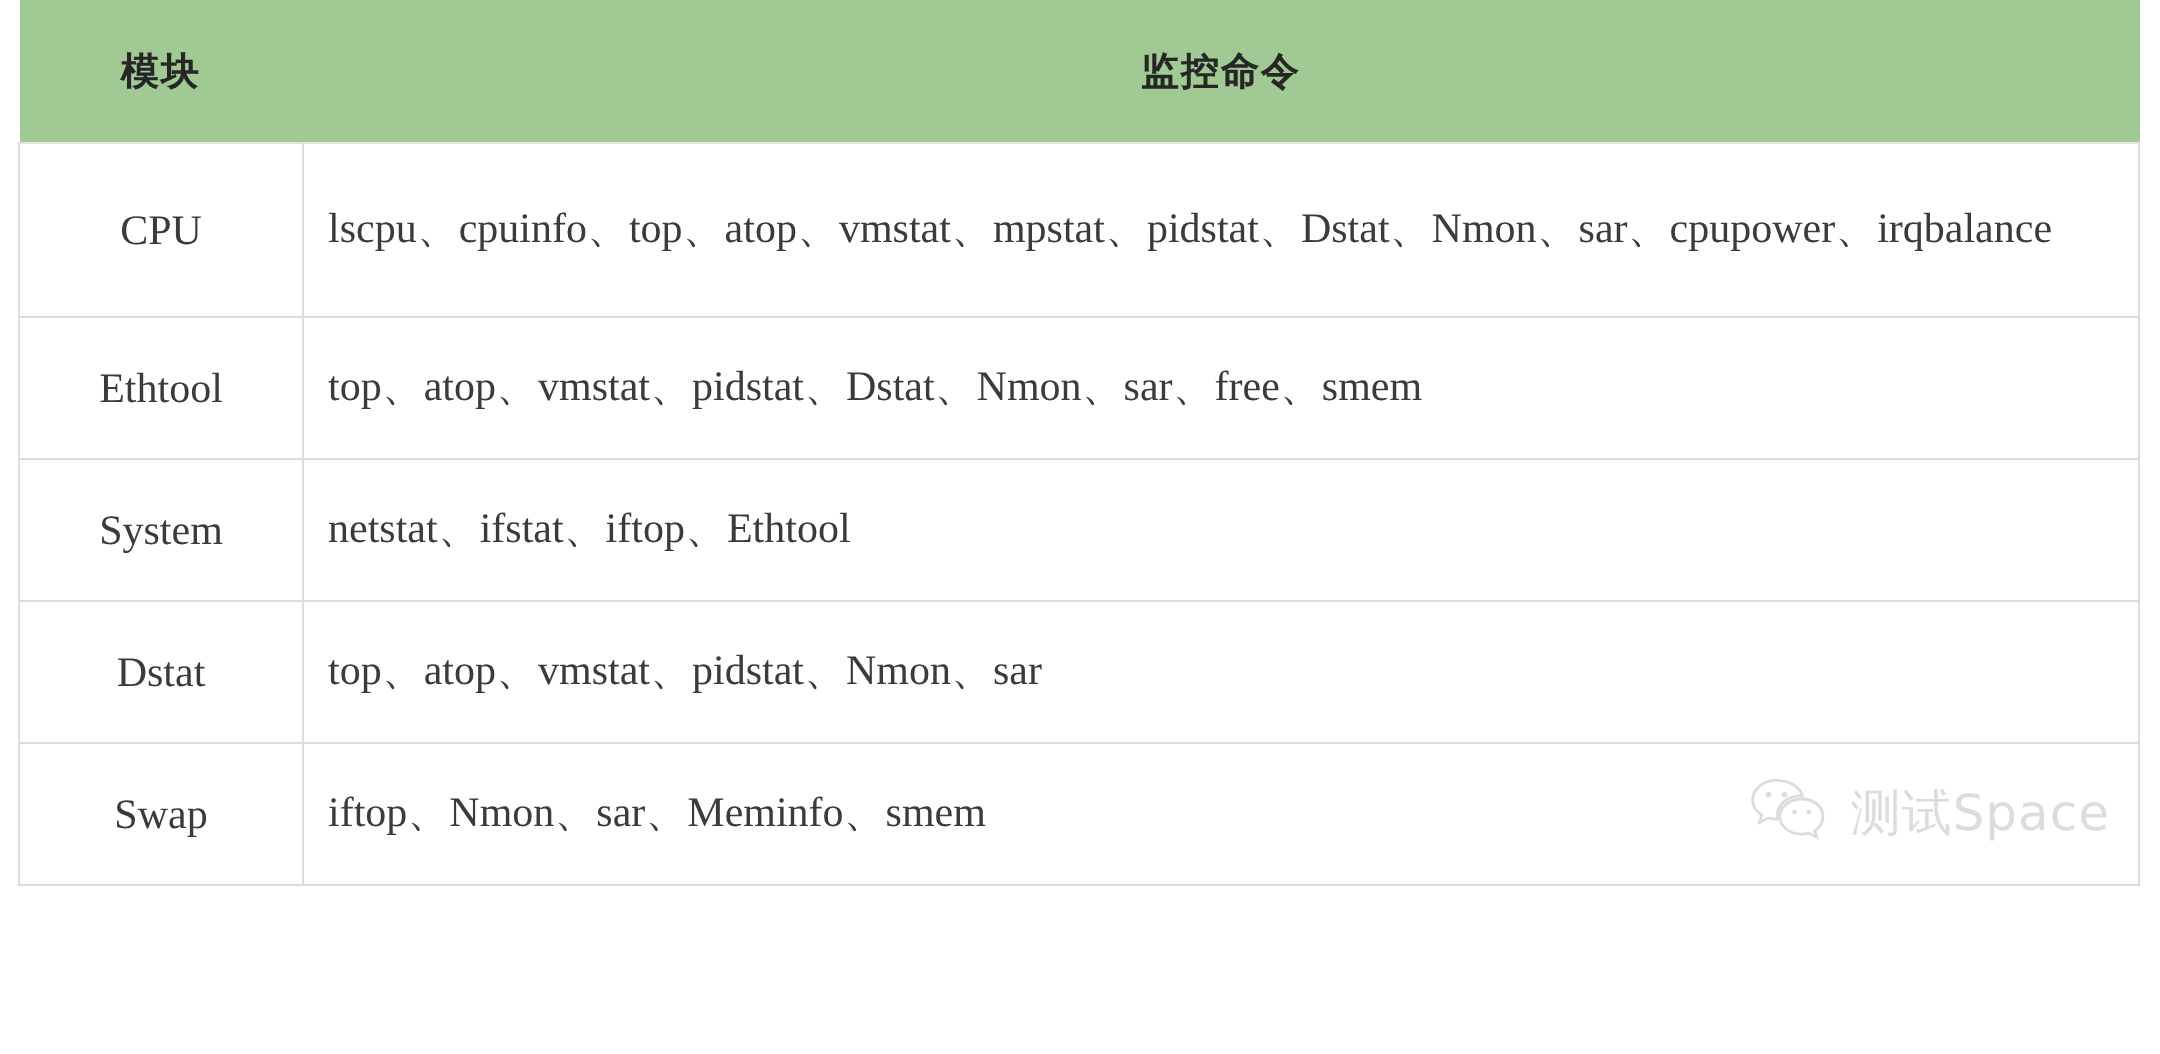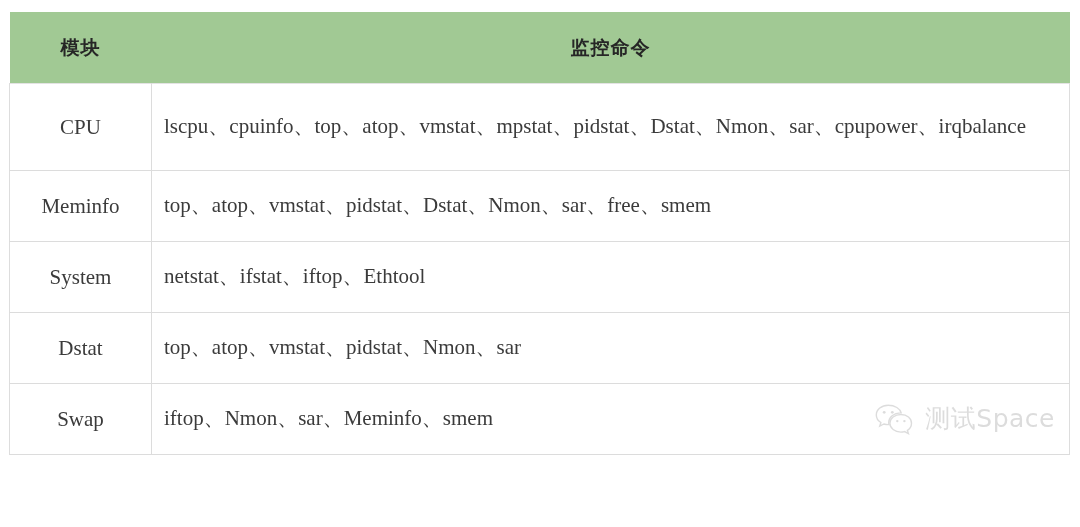--- a/index.html
+++ b/index.html
@@ -10,21 +10,21 @@
     width: 1080px;
     height: 527px;
     background: #ffffff;
     font-family: "Liberation Serif", "DejaVu Serif", serif;
     overflow: hidden;
   }
 
   #table-wrap {
     position: absolute;
     left: 9px;
-    top: 12px;
+    top: 0;
     width: 1060px;
     height: 512px;
   }
 
   table.monitor-table {
     width: 1060px;
     border-collapse: collapse;
     table-layout: fixed;
     background: #ffffff;
   }
@@ -77,21 +77,21 @@
   tbody tr.row-system td { height: 50px; }
   tbody tr.row-swap td { height: 50px; }
 
   
   .watermark {
     position: absolute;
     right: 14px;
     top: 50%;
     transform: translateY(-50%);
     display: flex;
-    align-items: center;
+    align-items: flex-start;
     gap: 9px;
     opacity: 0.30;
     pointer-events: none;
     user-select: none;
   }
   .watermark .wm-icon {
     display: block;
     width: 42px;
     height: 32px;
   }
@@ -117,21 +117,21 @@
         <th>模块</th>
         <th>监控命令</th>
       </tr>
     </thead>
     <tbody>
       <tr class="row-cpu">
         <td class="module-cell">CPU</td>
         <td class="commands-cell">lscpu、cpuinfo、top、atop、vmstat、mpstat、pidstat、Dstat、Nmon、sar、cpupower、irqbalance</td>
       </tr>
       <tr class="row-memory">
-        <td class="module-cell">Meminfo</td>
+        <td class="module-cell">Ethtool</td>
         <td class="commands-cell">top、atop、vmstat、pidstat、Dstat、Nmon、sar、free、smem</td>
       </tr>
       <tr class="row-network">
         <td class="module-cell">System</td>
         <td class="commands-cell">netstat、ifstat、iftop、Ethtool</td>
       </tr>
       <tr class="row-system">
         <td class="module-cell">Dstat</td>
         <td class="commands-cell">top、atop、vmstat、pidstat、Nmon、sar</td>
       </tr>

